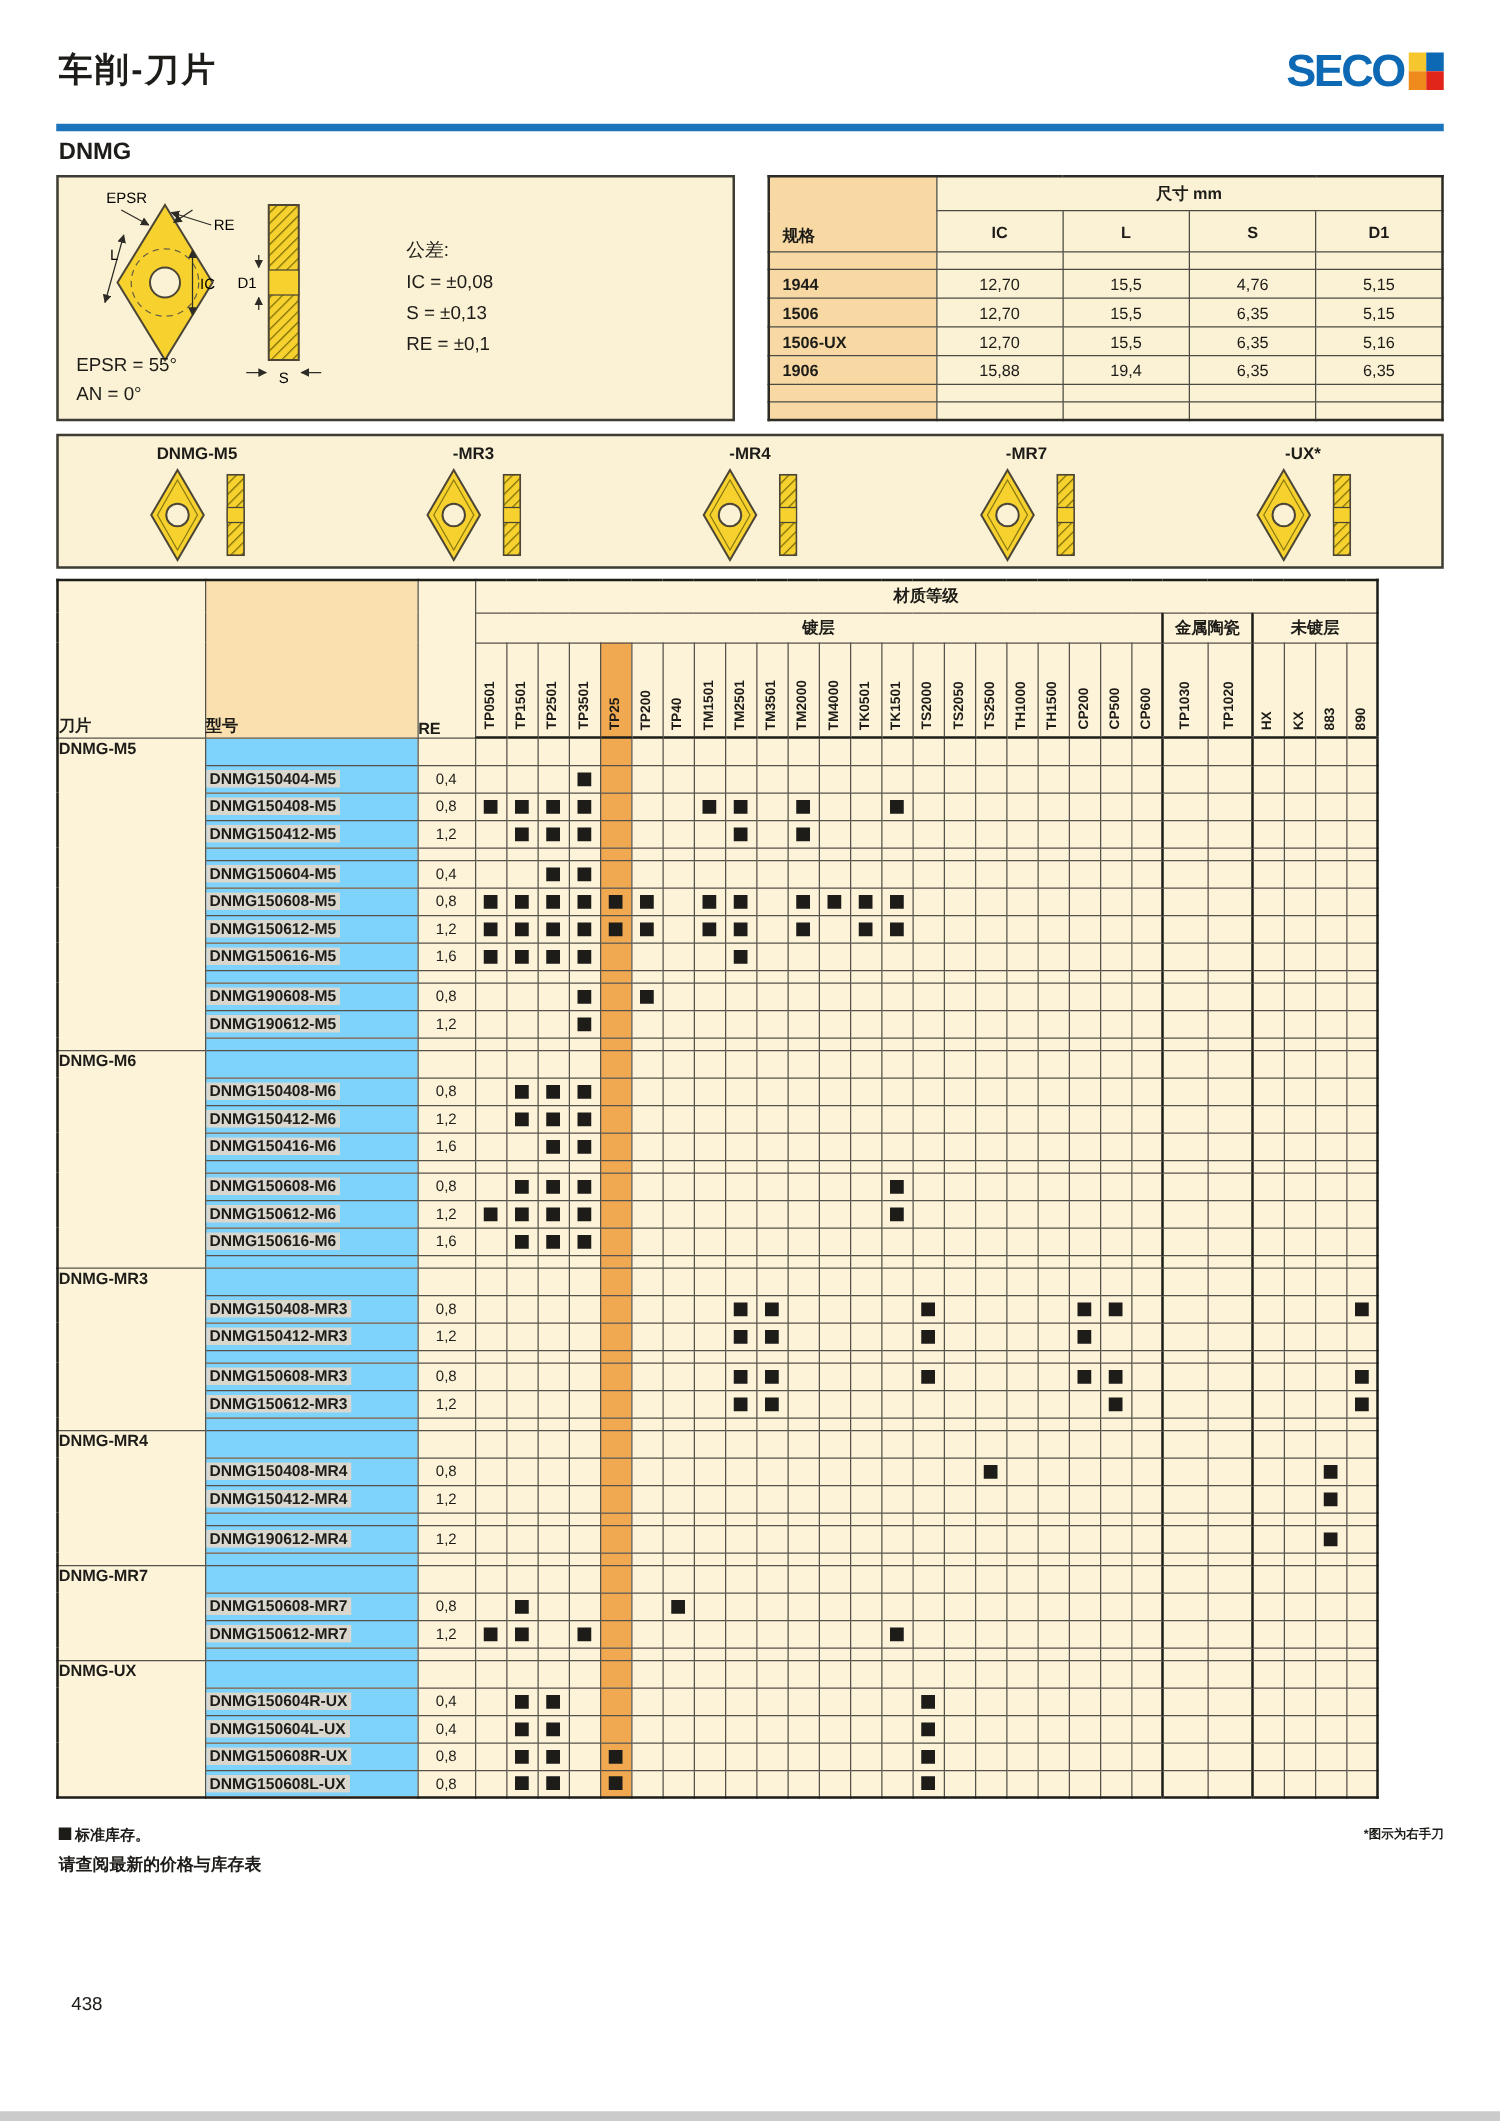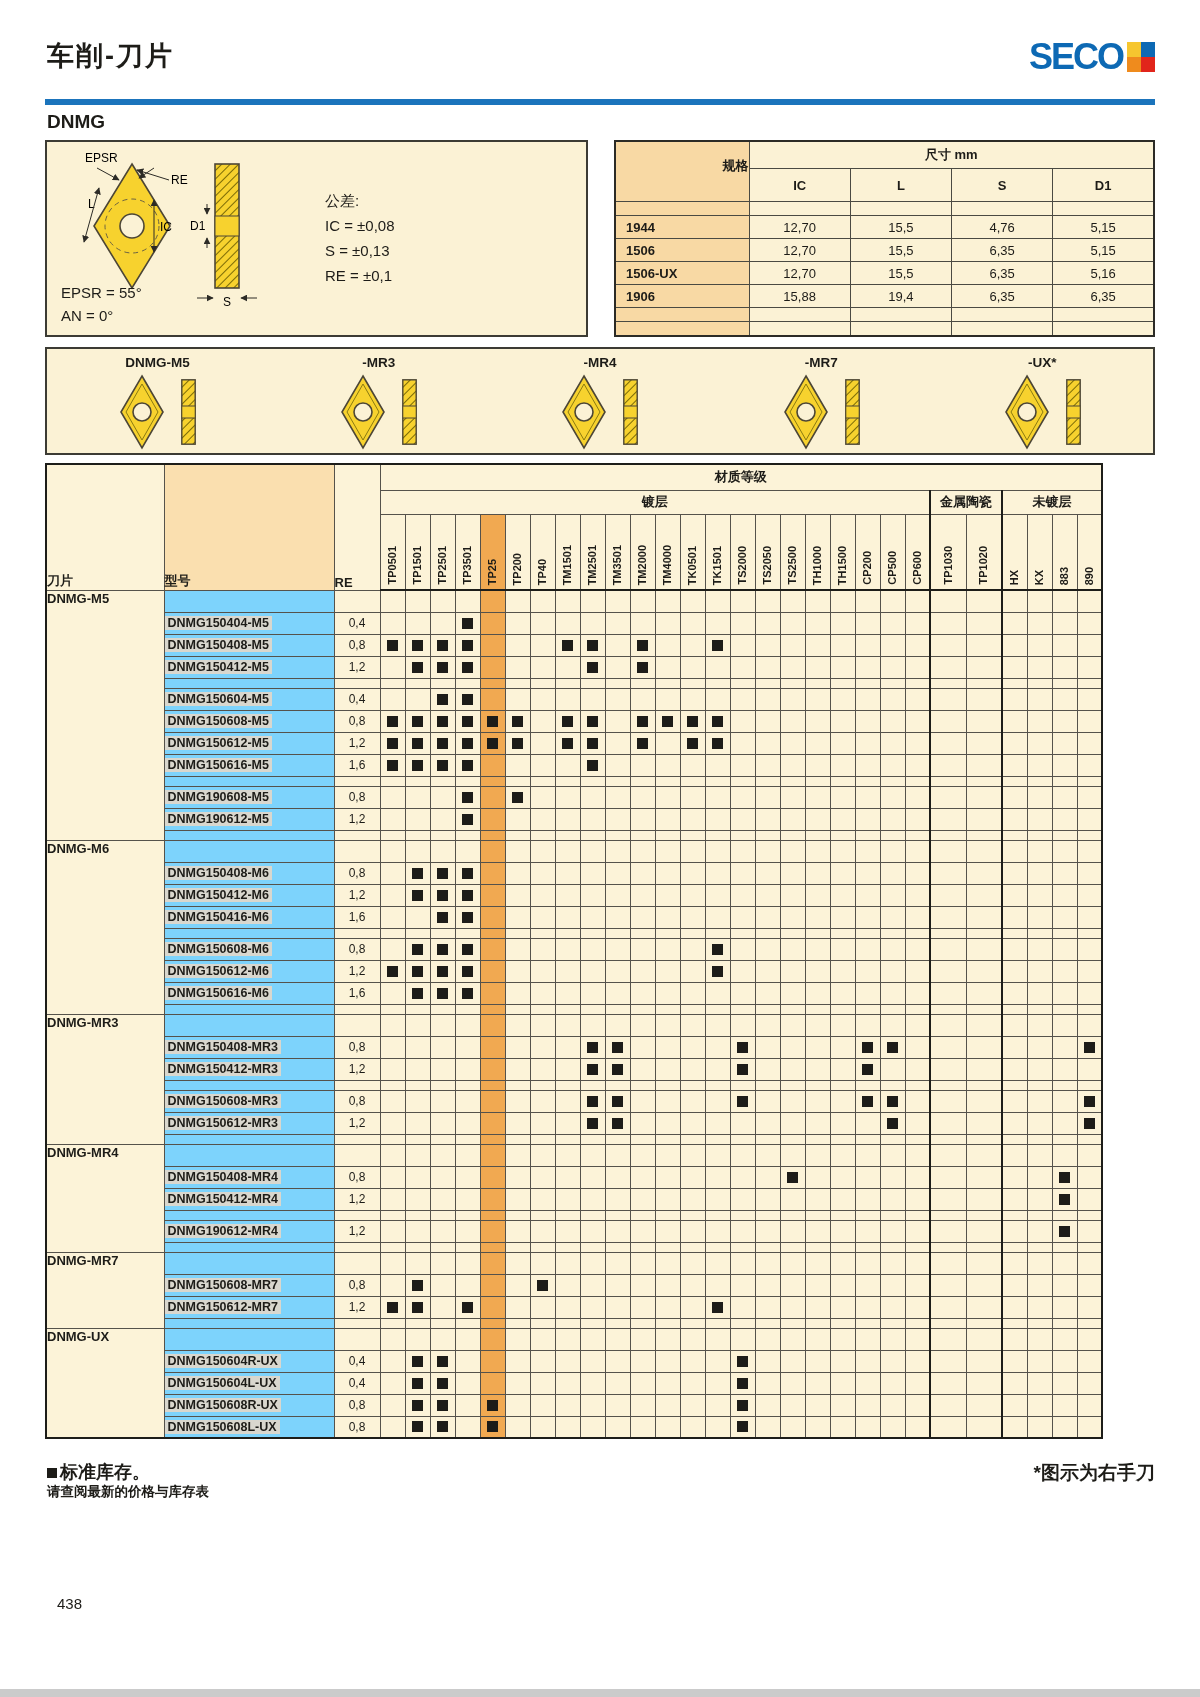--- a/index.html
+++ b/index.html
@@ -25,21 +25,21 @@
   svg text{font-family:"Liberation Sans", sans-serif;}
 
   
   #dim-wrap{left:614px;top:140px;width:541px;height:197px;}
   #dim-table{border-collapse:collapse;table-layout:fixed;width:541px;height:197px;background:#fbf2d5;border:2px solid #2c2b26;}
   #dim-table th,#dim-table td{border:1px solid #4a4a42;font-size:13px;padding:0;}
   #dim-table .c-spec{width:134px;}
   #dim-table .dt-title{font-weight:bold;height:26px;text-align:center;}
   #dim-table .dt-ch{font-weight:bold;height:32px;text-align:center;}
   #dim-table .dt-spec{background:#f8d9a4;text-align:left;padding-left:10px;font-weight:bold;}
-  #dim-table th.dt-spec{vertical-align:bottom;padding-bottom:26px;text-align:right;}
+  #dim-table th.dt-spec{vertical-align:bottom;padding-bottom:3px;}
   #dim-table .dt-v{text-align:center;}
   #dim-table tr.dt-empty td{height:13px;}
 
   
   #inserts-box{left:45px;top:347px;width:1110px;height:108px;background:#fbf2d5;border:2px solid #3c3b34;box-sizing:border-box;
                display:flex;justify-content:space-around;align-items:flex-start;padding-top:6px;}
   .insert-item{width:160px;text-align:center;}
   .insert-item .ilabel{font-size:13.5px;font-weight:bold;margin-bottom:4px;}
   .insert-item .shapes{display:flex;justify-content:center;align-items:center;gap:16px;}
 
@@ -60,24 +60,24 @@
   tr.r-data td{height:22px;}
   tr.r-title td{height:22px;}
   tr.r-gap td{height:10px;}
   .tp25{background:#f1a951;}
   .seg-start{border-left:2px solid #1d1d19 !important;}
   tr.grp-start td{border-top:2.5px solid #1d1d19;}
   #matrix-table thead tr:last-child th{border-bottom:2px solid #1d1d19;}
   .mark{width:11px;height:11px;background:#1d1c18;margin:0 auto;}
 
   
-  #stock-note{left:47px;top:1460px;font-size:18px;font-weight:bold;}
+  #stock-note{left:47px;top:1460px;font-size:12px;font-weight:bold;}
   #stock-note .sq{display:inline-block;width:10px;height:10px;background:#1d1c18;margin-right:3px;}
   #price-note{left:47px;top:1483px;font-size:13.5px;font-weight:bold;}
-  #hand-note{right:45px;top:1460px;font-size:19px;font-weight:bold;}
+  #hand-note{right:45px;top:1460px;font-size:10px;font-weight:bold;}
   #page-number{left:57px;top:1595px;font-size:15px;}
   #bottom-strip{left:0;bottom:0;width:1200px;height:8px;background:#cbcbcb;}
 </style>
 </head>
 <body>
 
 <svg width="0" height="0" style="position:absolute" aria-hidden="true">
   <defs>
     <pattern id="hatch" width="6" height="6" patternTransform="rotate(45)" patternUnits="userSpaceOnUse">
       <rect width="6" height="6" fill="#f7d22e"></rect>

